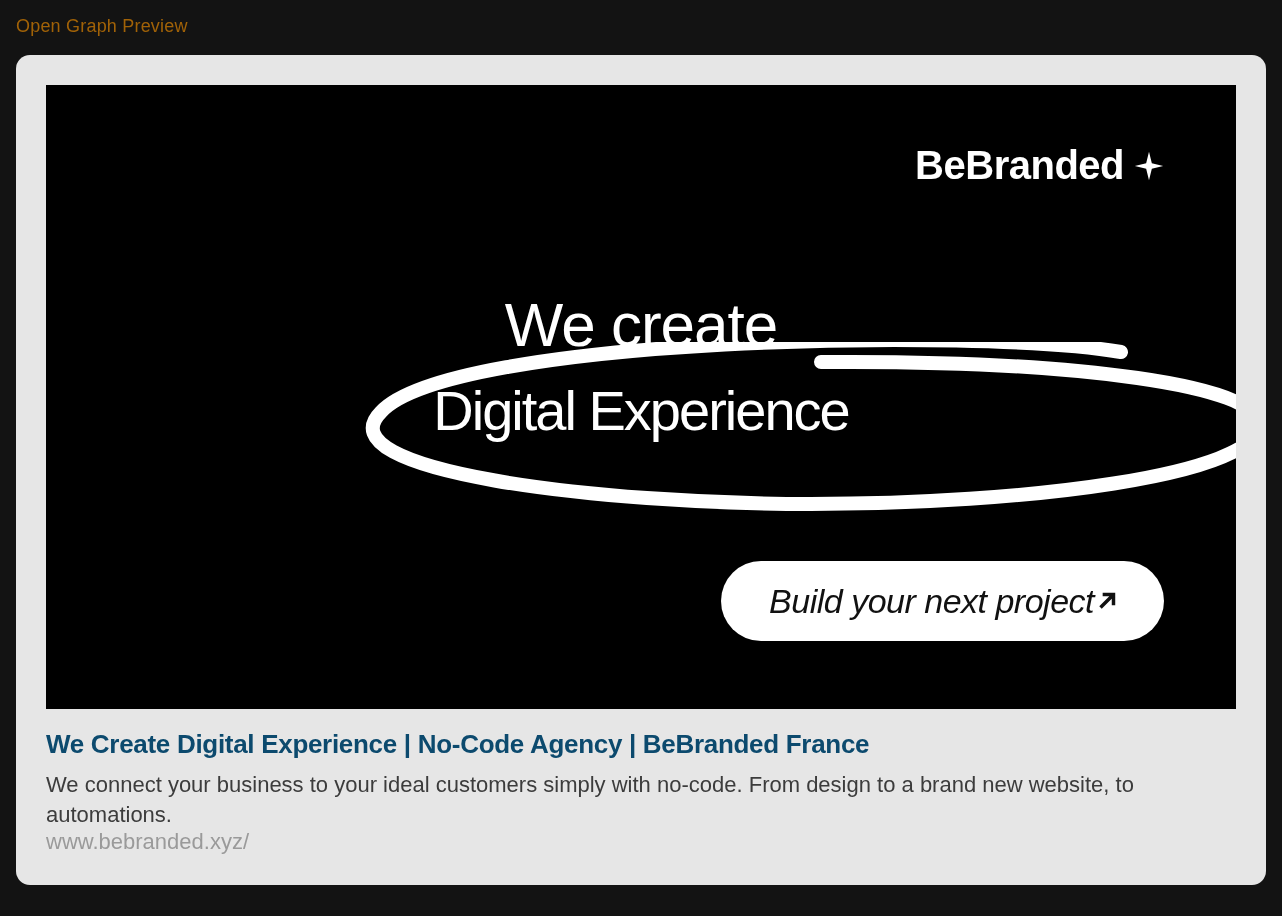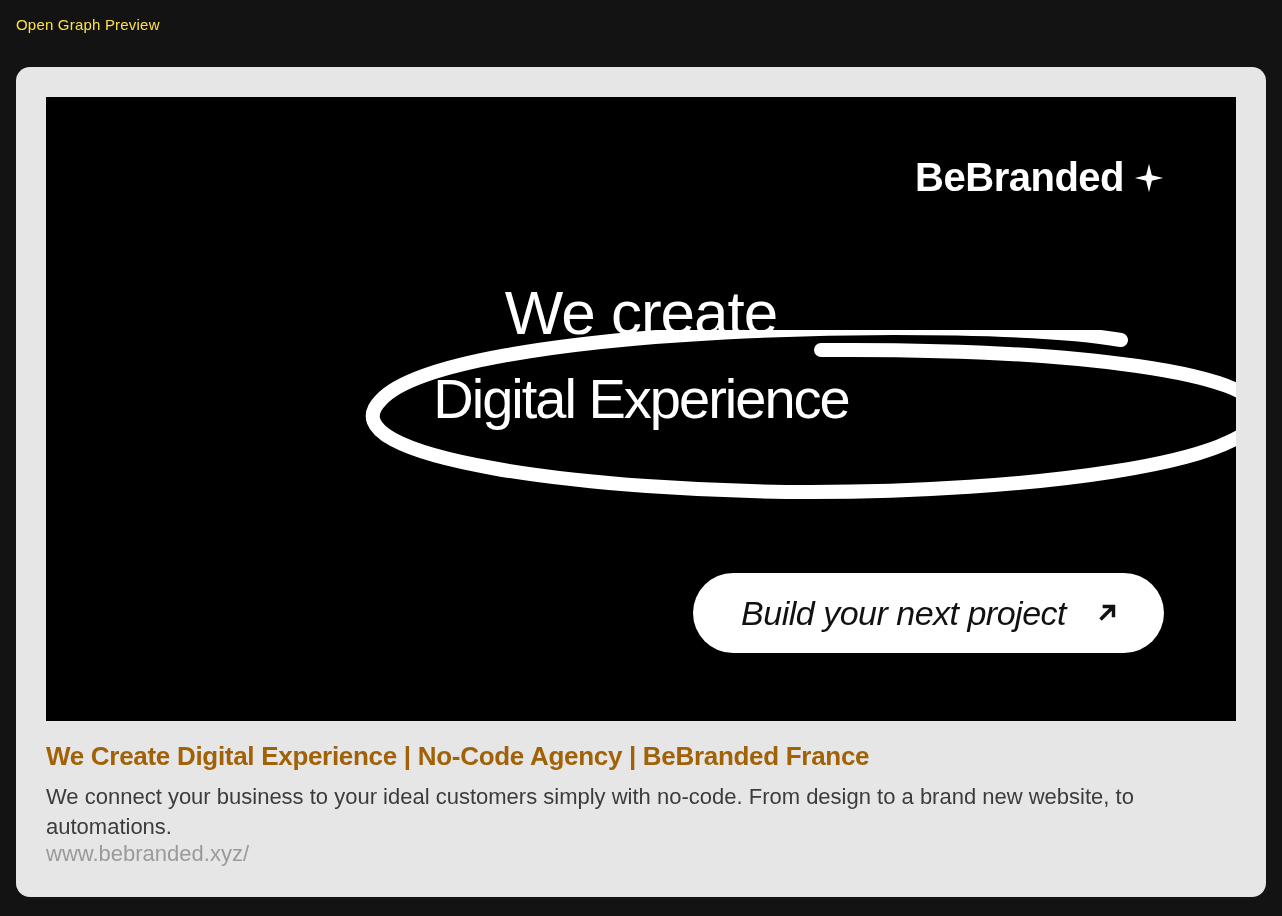--- a/index.html
+++ b/index.html
@@ -5,24 +5,24 @@
   * { margin: 0; padding: 0; box-sizing: border-box; }
   body {
     background: #131313;
     font-family: -apple-system, BlinkMacSystemFont, "Segoe UI", Helvetica, Arial, sans-serif;
     width: 1282px;
     height: 916px;
     overflow: hidden;
     padding: 16px;
   }
   .page-title {
-    color: #fde047;
-    font-size: 15px;
+    color: #a16207;
+    font-size: 18px;
     font-weight: 400;
-    margin-bottom: 34px;
+    margin-bottom: 18px;
     letter-spacing: 0.2px;
   }
   .card {
     background: #e6e6e6;
     border-radius: 14px;
     padding: 30px;
     width: 100%;
   }
   .og-image {
     width: 100%;
@@ -56,20 +56,21 @@
     left: 0;
     right: 0;
     text-align: center;
     color: #fff;
   }
   .headline-line1 {
     font-size: 62px;
     font-weight: 500;
     letter-spacing: -1px;
     margin-bottom: 18px;
+    margin-top: 24px;
   }
   .headline-line2-wrap {
     position: relative;
     display: inline-block;
   }
   .headline-line2 {
     font-size: 56px;
     font-weight: 500;
     letter-spacing: -2px;
     position: relative;
@@ -88,40 +89,39 @@
     position: absolute;
     bottom: 68px;
     right: 72px;
     background: #fff;
     color: #111;
     border-radius: 44px;
     height: 80px;
     padding: 0 44px 0 48px;
     display: flex;
     align-items: center;
-    gap: 28px;
     cursor: pointer;
     font-size: 34px;
     font-weight: 500;
     font-style: italic;
     letter-spacing: -0.5px;
   }
   .cta-arrow {
     width: 26px;
     height: 26px;
     stroke: #111;
     stroke-width: 3.2;
     fill: none;
     flex-shrink: 0;
   }
   .meta {
     padding-top: 20px;
   }
   .meta-title {
-    color: #a16207;
+    color: #0c4a6e;
     font-size: 26px;
     font-weight: 700;
     letter-spacing: -0.3px;
     margin-bottom: 10px;
   }
   .meta-desc {
     color: #3c3c3c;
     font-size: 22px;
     font-weight: 400;
     line-height: 1.35;

